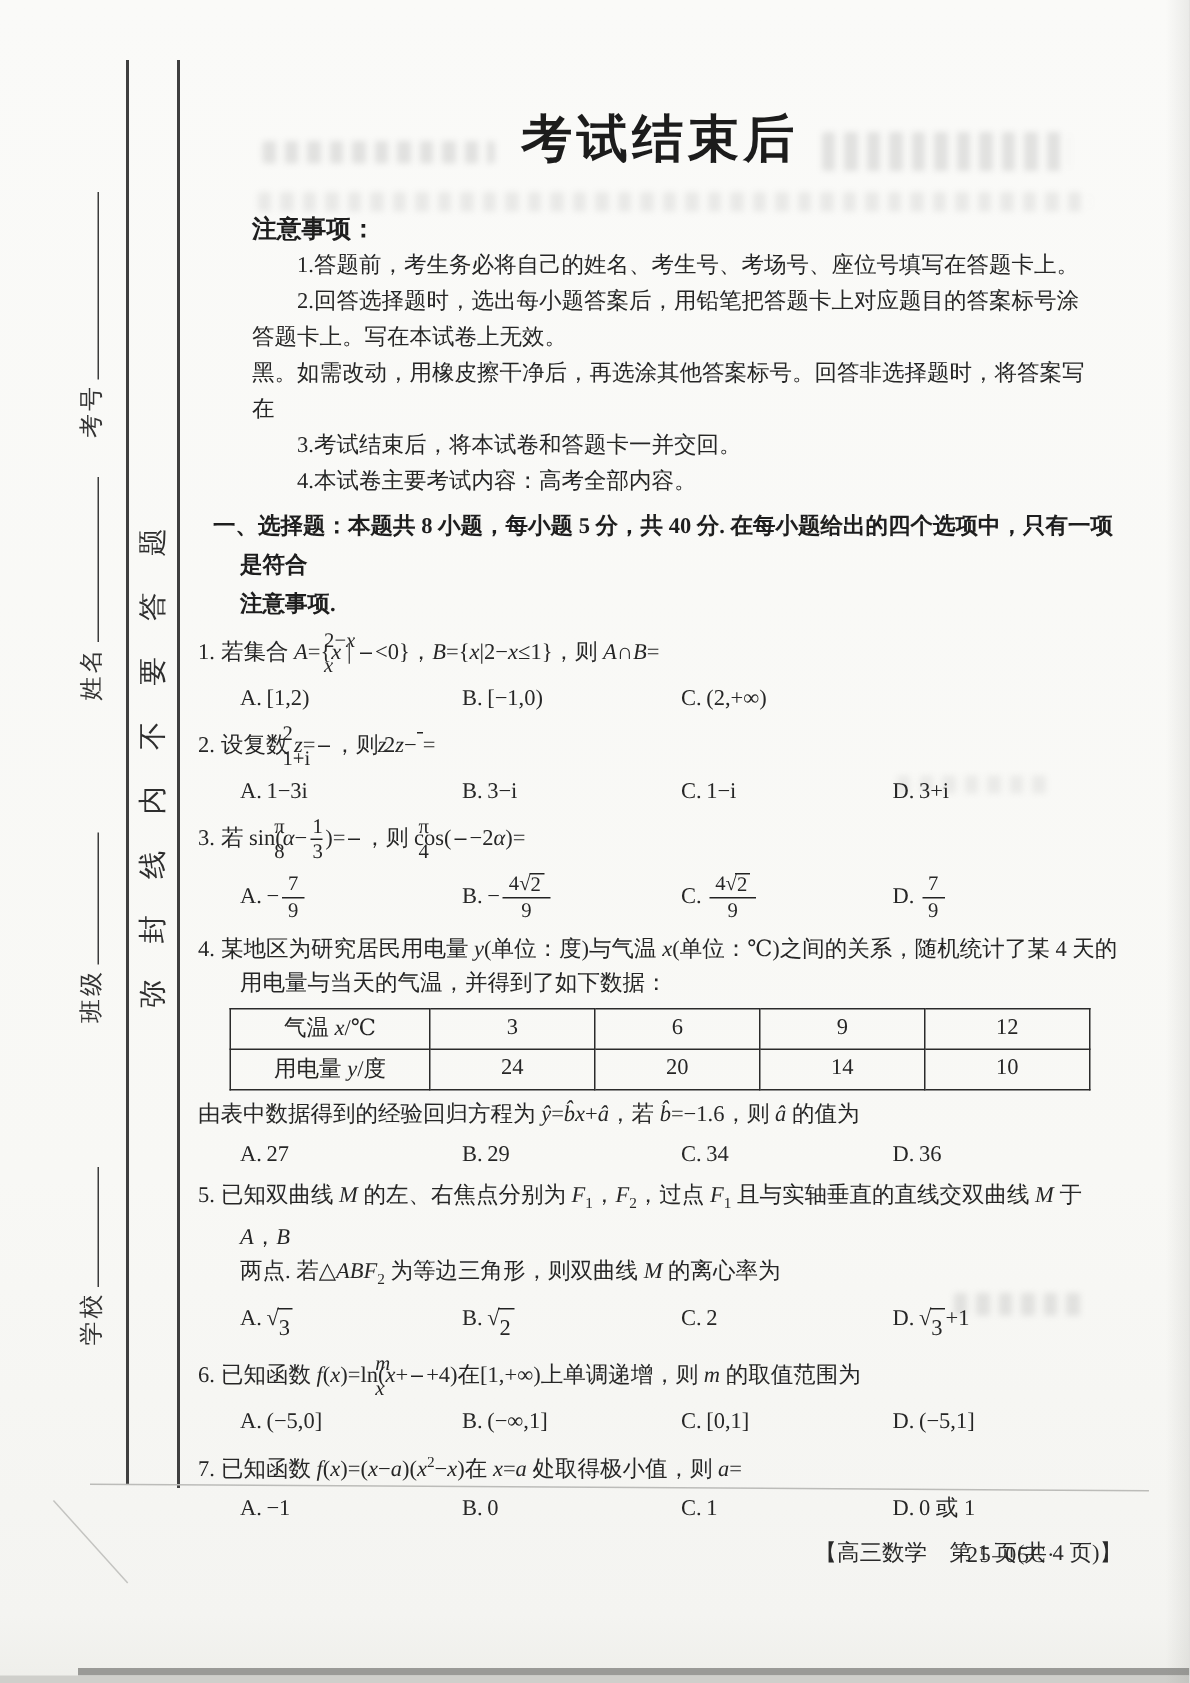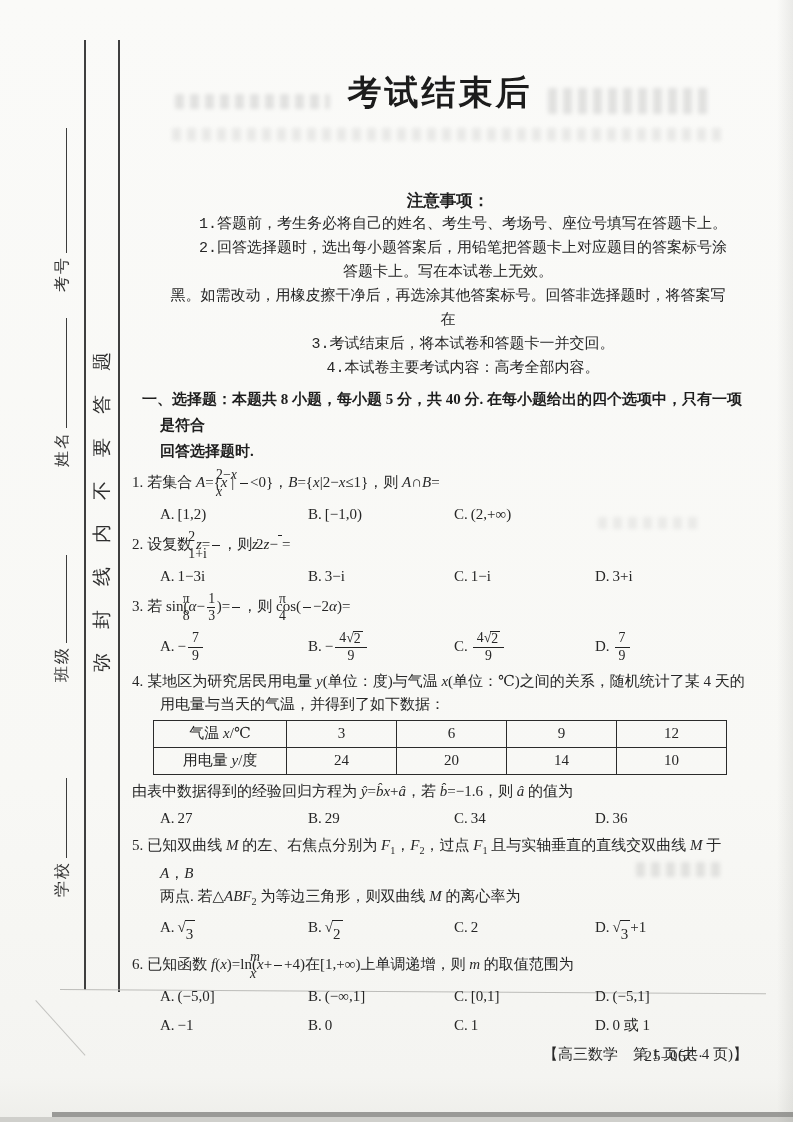--- a/index.html
+++ b/index.html
@@ -28,23 +28,23 @@
   .seal-label .blank{display:inline-block;border-bottom:1.3px solid #3c3c3c;height:15px;margin-left:3px;}
   .sl1{left:50px;top:292px;}.sl1 .blank{width:125px;}
   .sl2{left:50px;top:467px;}.sl2 .blank{width:110px;}
   .sl3{left:50px;top:682px;}.sl3 .blank{width:88px;}
   .sl4{left:50px;top:897px;}.sl4 .blank{width:80px;}
   .seal-strip{position:absolute;left:89px;top:672px;transform:rotate(-90deg);transform-origin:0 0;
               white-space:nowrap;font-size:19px;letter-spacing:24px;color:#2e2e2e;}
   
   .content{position:absolute;left:132px;top:0;width:616px;font-size:15px;}
   .title{margin:70px 0 0;text-align:center;font-size:34px;font-weight:bold;letter-spacing:3px;color:#1c1c1c;}
-  .notice{margin:72px 0 0 36px;width:560px;text-align:center;}
+  .notice{margin:24px 0 0 36px;width:560px;}
   .notice-heading{font-weight:bold;font-size:16.5px;line-height:25px;color:#1e1e1e;}
-  .notice p{margin:0;line-height:24px;font-family:Liberation Mono, monospace;}
+  .notice p{margin:0;line-height:24px;}
   .notice .line{display:block;}
   .notice .first{text-indent:30px;}
   .section{margin:5px 0 0;font-weight:bold;line-height:26px;padding-left:28px;color:#1e1e1e;}
   .section .l1{display:block;text-indent:-18px;}
   .section .l2{display:block;}
   #questions{margin-top:4px;}
   .question{margin:0 0 2px;}
   .stem{margin:0;padding-left:28px;text-indent:-28px;line-height:23px;}
   .qnum{margin-right:4px;}
   .after{margin:2px 0 0;line-height:25px;}
@@ -121,21 +121,21 @@
       <p>
           <span class="line first">3.考试结束后，将本试卷和答题卡一并交回。</span>
         </p>
       <p>
           <span class="line first">4.本试卷主要考试内容：高考全部内容。</span>
         </p>
     </div>
 
     <div class="section">
       <span class="l1">一、选择题：本题共 8 小题，每小题 5 分，共 40 分. 在每小题给出的四个选项中，只有一项是符合</span>
-      <span class="l2">回答选择题时.</span>
+      <span class="l2">注意事项.</span>
     </div>
 
     <div id="questions">
         <div class="question">
           <p class="stem"><span class="qnum">1.</span>若集合 <span class="mi">A</span>={<span class="mi">x</span> | <span class="frac">
               <span class="num">2−<span class="mi">x</span></span>
               <span class="den"><span class="mi">x</span></span>
             </span>&lt;0}，<span class="mi">B</span>={<span class="mi">x</span>|2−<span class="mi">x</span>≤1}，则 <span class="mi">A</span>∩<span class="mi">B</span>=</p>
           <div class="options">
             <div class="option"><span class="opt-label">A.</span>[1,2)</div>
@@ -243,20 +243,21 @@
               <span class="den"><span class="mi">x</span></span>
             </span>+4)在[1,+∞)上单调递增，则 <span class="mi">m</span> 的取值范围为</p>
           <div class="options">
             <div class="option"><span class="opt-label">A.</span>(−5,0]</div>
             <div class="option"><span class="opt-label">B.</span>(−∞,1]</div>
             <div class="option"><span class="opt-label">C.</span>[0,1]</div>
             <div class="option"><span class="opt-label">D.</span>(−5,1]</div>
           </div>
         </div>
         <div class="question">
+          <p class="stem"><span class="qnum">7.</span>已知函数 <span class="mi">f</span>(<span class="mi">x</span>)=(<span class="mi">x</span>−<span class="mi">a</span>)(<span class="mi">x</span><sup>2</sup>−<span class="mi">x</span>)在 <span class="mi">x</span>=<span class="mi">a</span> 处取得极小值，则 <span class="mi">a</span>=</p>
           <div class="options">
             <div class="option"><span class="opt-label">A.</span>−1</div>
             <div class="option"><span class="opt-label">B.</span>0</div>
             <div class="option"><span class="opt-label">C.</span>1</div>
             <div class="option"><span class="opt-label">D.</span>0 或 1</div>
           </div>
         </div>
       </div>
 
     <div class="footer">

